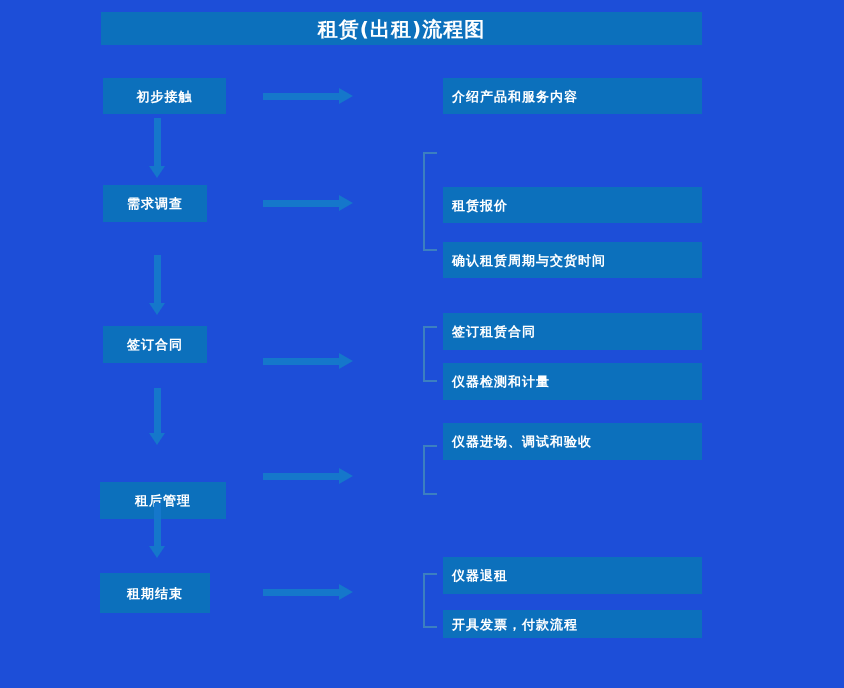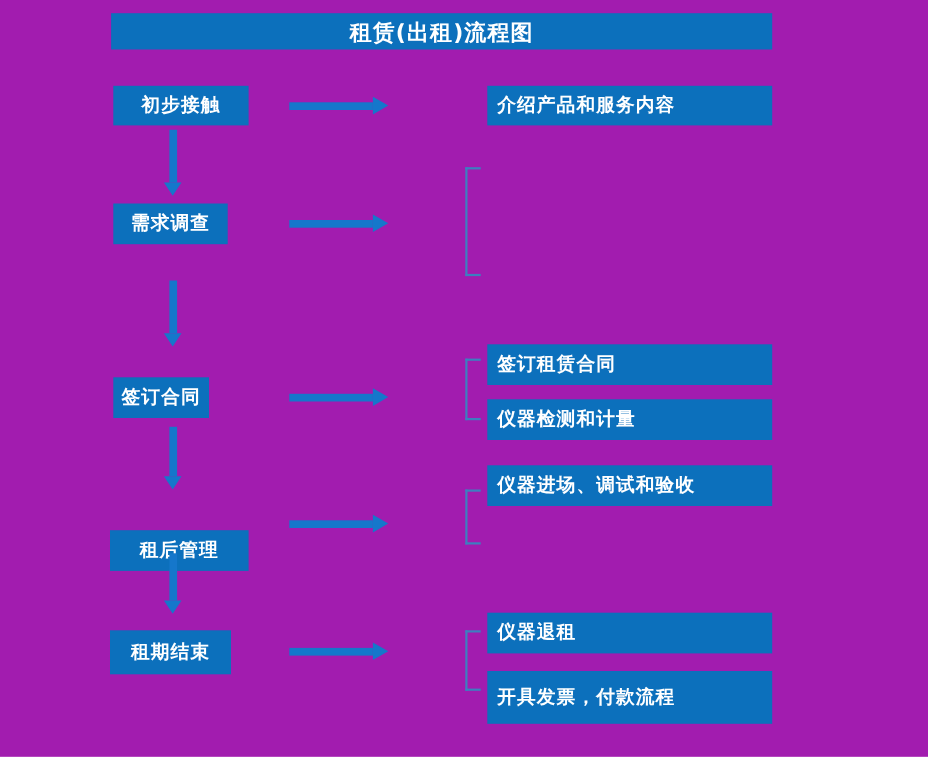--- a/index.html
+++ b/index.html
@@ -2,36 +2,36 @@
 <html style="--box-blue: #0c70bc; --arrow-blue: #1577cb; --bracket-blue: #3c7fc0; --text-color: #ffffff;"><head>
 <meta charset="utf-8">
 <style>
   html,body{margin:0;padding:0;background:#ffffff;}
   body{
     width:844px;height:688px;position:relative;overflow:hidden;
     font-family:"DejaVu Sans","Liberation Sans",sans-serif;
     font-weight:bold;
     -webkit-font-smoothing:antialiased;
   }
-  .canvas{position:absolute;inset:0;background:#a21caf;}
+  .canvas{position:absolute;inset:0;background:#1d4ed8;}
 
   
   .title-bar{
     position:absolute;left:101px;top:12px;width:601px;height:33px;
     background:var(--box-blue,#0c70bc);
     display:flex;align-items:center;justify-content:center;
   }
   .title-bar span{
     color:var(--text-color,#fff);font-size:20px;letter-spacing:1px;line-height:1;
   }
 
   
   .box{
     position:absolute;background:var(--box-blue,#0c70bc);
-    color:var(--text-color,#fff);font-size:17px;letter-spacing:1px;line-height:1;
+    color:var(--text-color,#fff);font-size:13px;letter-spacing:1px;line-height:1;
     display:flex;align-items:center;box-sizing:border-box;white-space:nowrap;
   }
   .step{justify-content:center;}
   .detail{left:443px;width:259px;height:36px;padding-left:9px;justify-content:flex-start;}
 
   
   .varrow{position:absolute;width:17px;}
   .varrow .shaft{
     position:absolute;left:5px;top:0;width:7px;
     background:var(--arrow-blue,#1577cb);
@@ -64,21 +64,21 @@
 <body>
 
 <div class="canvas">
 
   <div class="title-bar">
     <span>租赁(出租)流程图</span>
   </div>
 
   <div class="box step" style="left:103px;top:78px;width:123px;height:36px">初步接触</div>
   <div class="box step" style="left:103px;top:185px;width:104px;height:37px">需求调查</div>
-  <div class="box step" style="left:103px;top:343px;width:87px;height:37px">签订合同</div>
+  <div class="box step" style="left:103px;top:326px;width:104px;height:37px">签订合同</div>
   <div class="box step" style="left:100px;top:482px;width:126px;height:37px">租后管理</div>
   <div class="box step" style="left:100px;top:573px;width:110px;height:40px">租期结束</div>
 
   <div class="varrow" style="left:149px;top:118px;height:60px">
     <span class="shaft" style="height:48px"></span>
     <span class="head" style="top:48px"></span>
   </div>
   <div class="varrow" style="left:149px;top:255px;height:60px">
     <span class="shaft" style="height:48px"></span>
     <span class="head" style="top:48px"></span>
@@ -129,22 +129,24 @@
     <span class="arm-bottom"></span>
   </div>
   <div class="bracket" style="top:573px;height:55px">
     <span class="vline"></span>
     <span class="arm-top"></span>
     <span class="arm-bottom"></span>
   </div>
 
   <div class="box detail" style="top:78px">介绍产品和服务内容</div>
 
+  <div class="box detail" style="top:187px">租赁报价</div>
+  <div class="box detail" style="top:242px">确认租赁周期与交货时间</div>
 
   <div class="box detail" style="top:313px;height:37px">签订租赁合同</div>
   <div class="box detail" style="top:423px;height:37px">仪器进场、调试和验收</div>
 
   <div class="box detail" style="top:363px;height:37px">仪器检测和计量</div>
 
   <div class="box detail" style="top:557px;height:37px">仪器退租</div>
-  <div class="box detail" style="top:610px;height:48px">开具发票，付款流程</div>
+  <div class="box detail" style="top:610px;height:28px">开具发票，付款流程</div>
 
 </div>
 
 </body></html>

